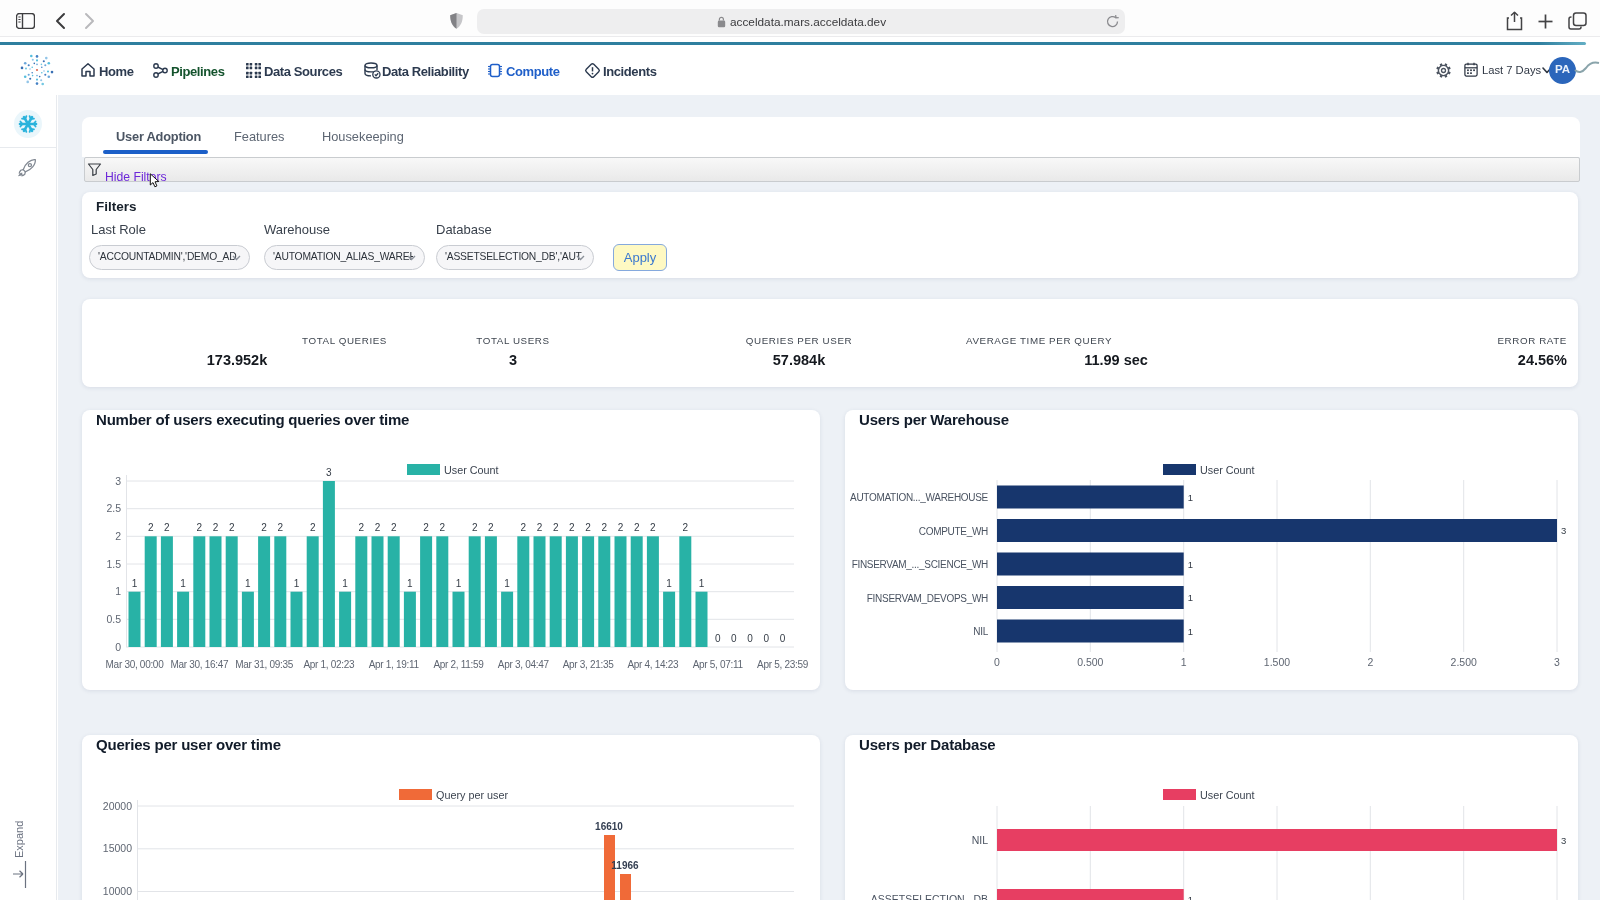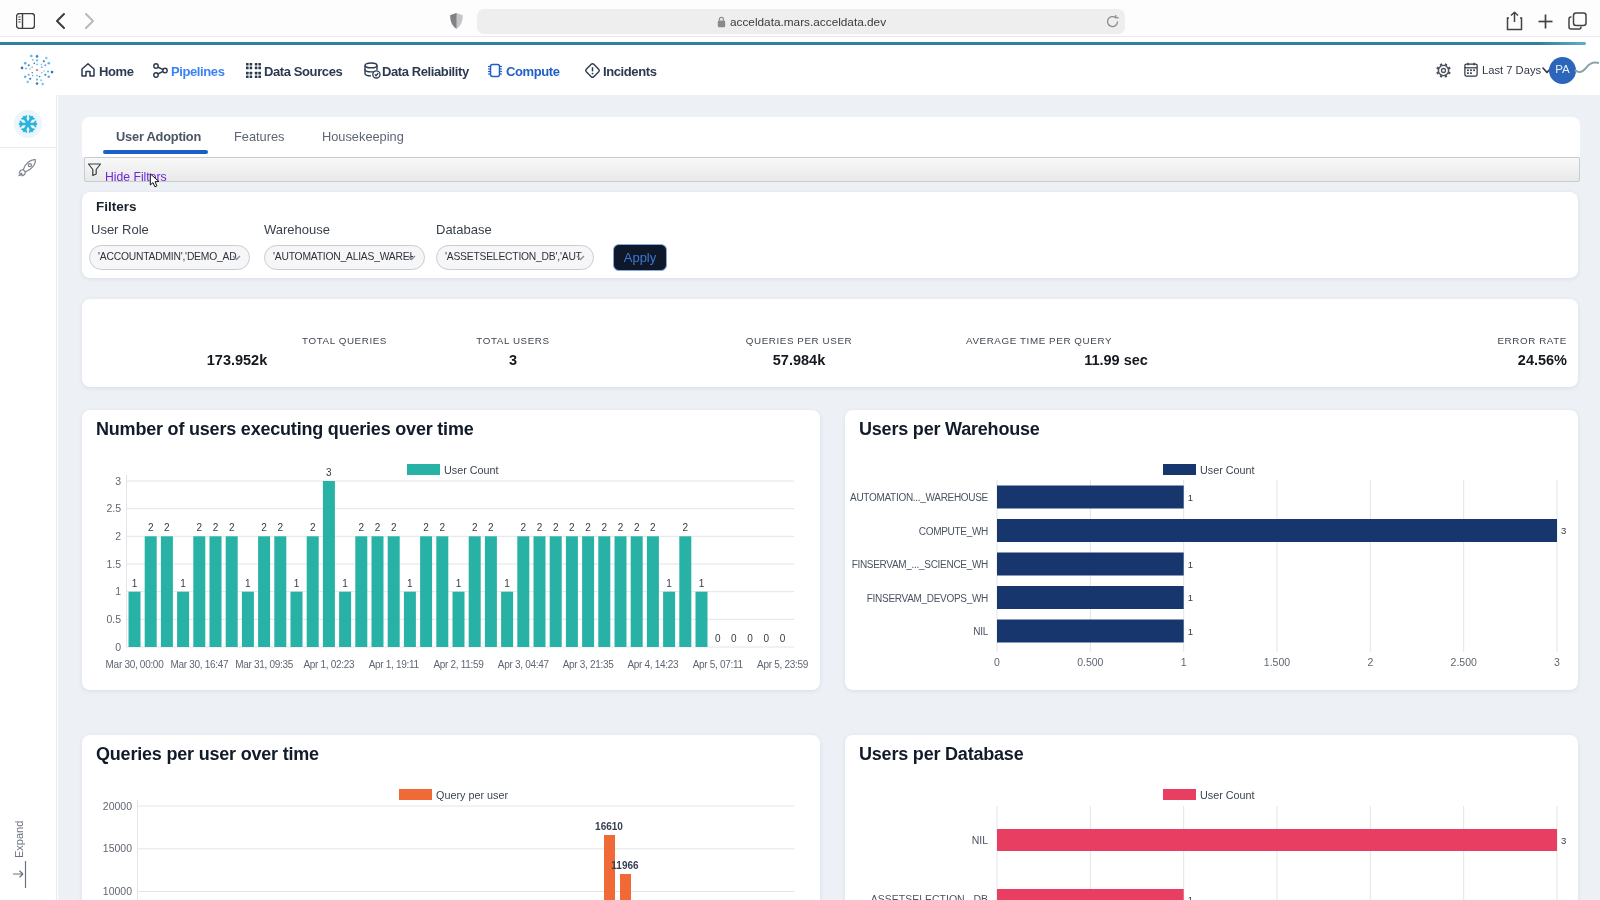--- a/index.html
+++ b/index.html
@@ -1,19 +1,19 @@
 <!DOCTYPE html>
 <html><head><meta charset="utf-8">
 <style>
 *{margin:0;padding:0;box-sizing:border-box}
 html,body{width:1600px;height:900px;overflow:hidden;background:#fff;
  font-family:"Liberation Sans",sans-serif;-webkit-font-smoothing:antialiased}
 .abs{position:absolute}
 .card{position:absolute;background:#fff;border-radius:8px;box-shadow:0 1px 4px rgba(30,45,90,.10)}
-.ctitle{position:absolute;left:14px;top:9px;font-size:18px;font-weight:bold;color:#111b29;letter-spacing:-0.2px}
+.ctitle{position:absolute;left:14px;top:1px;font-size:15px;font-weight:bold;color:#111b29;letter-spacing:-0.2px}
 svg text{font-family:"Liberation Sans",sans-serif}
 </style></head>
 <body>
 <div class="abs" style="left:0;top:0;width:1600px;height:788px">
 
 <div class="abs" style="left:0;top:0;width:1600px;height:37px;background:#fdfdfd;border-bottom:1px solid #ebebed"></div>
 <svg class="abs" style="left:16px;top:13px" width="19" height="16" viewBox="0 0 19 16">
       <rect x="0.5" y="0.5" width="18" height="15" rx="3" fill="none" stroke="#3e3e40" stroke-width="1.4"></rect>
       <line x1="6.5" y1="1" x2="6.5" y2="15" stroke="#3e3e40" stroke-width="1.4"></line>
       <line x1="2.4" y1="4" x2="4.6" y2="4" stroke="#3e3e40" stroke-width="1"></line>
@@ -98,21 +98,21 @@
 <div class="abs" style="left:80px;top:62px;width:18px;height:18px"><svg width="16" height="16" viewBox="0 0 16 16">
         <path d="M2 7 L8 1.8 L14 7 V14 H10 V9.5 H6 V14 H2 Z" fill="none" stroke="#2c3a4f" stroke-width="1.5" stroke-linejoin="round"></path>
       </svg></div>
     <div class="abs" style="left:99px;top:64px;font-size:13px;font-weight:bold;letter-spacing:-0.4px;color:#2c3a4f">Home</div>
     <div class="abs" style="left:152px;top:62px;width:18px;height:18px"><svg width="17" height="17" viewBox="0 0 17 17">
         <circle cx="4" cy="4" r="2.2" fill="none" stroke="#2c3a4f" stroke-width="1.4"></circle>
         <circle cx="4" cy="13" r="2.2" fill="none" stroke="#2c3a4f" stroke-width="1.4"></circle>
         <circle cx="13" cy="8.5" r="2.2" fill="none" stroke="#2c3a4f" stroke-width="1.4"></circle>
         <path d="M5.8 5 L11 7.6 M5.8 12 L11 9.4" stroke="#2c3a4f" stroke-width="1.4" fill="none"></path>
       </svg></div>
-    <div class="abs" style="left:171px;top:64px;font-size:13px;font-weight:bold;letter-spacing:-0.4px;color:#3b82f6">Pipelines</div>
+    <div class="abs" style="left:171px;top:64px;font-size:13px;font-weight:bold;letter-spacing:-0.4px;color:#14532d">Pipelines</div>
     <div class="abs" style="left:245px;top:62px;width:18px;height:18px"><svg width="17" height="17" viewBox="0 0 17 17">
         <g fill="#2c3a4f">
           <rect x="1" y="1" width="2.6" height="2.6" rx="0.5"></rect>
           <rect x="4.6" y="1" width="2.6" height="2.6" rx="0.5"></rect>
           <rect x="1" y="4.6" width="2.6" height="2.6" rx="0.5"></rect>
           <rect x="4.6" y="4.6" width="2.6" height="2.6" rx="0.5"></rect>
           <rect x="9.8" y="1" width="2.6" height="2.6" rx="0.5"></rect>
           <rect x="13.4" y="1" width="2.6" height="2.6" rx="0.5"></rect>
           <rect x="9.8" y="4.6" width="2.6" height="2.6" rx="0.5"></rect>
           <rect x="13.4" y="4.6" width="2.6" height="2.6" rx="0.5"></rect>
@@ -178,21 +178,21 @@
         <rect x="9.2" y="7.4" width="1.7" height="1.7"></rect>
         <rect x="3.1" y="10.3" width="1.7" height="1.7"></rect>
         <rect x="6.15" y="10.3" width="1.7" height="1.7"></rect>
       </g>
     </svg>
 <div class="abs" style="left:1482px;top:64px;font-size:11.2px;color:#2f3744">Last 7 Days</div>
 <svg class="abs" style="left:1542px;top:67px" width="10" height="7" viewBox="0 0 10 7">
       <polyline points="1,1 5,5.5 9,1" fill="none" stroke="#2f3744" stroke-width="1.6" stroke-linecap="round" stroke-linejoin="round"></polyline>
     </svg>
 <div class="abs" style="left:1549px;top:57px;width:27px;height:27px;border-radius:50%;background:#2b66bb"></div>
-<div class="abs" style="left:1549px;top:63px;width:27px;text-align:center;font-size:11.5px;font-weight:normal;color:#e8f0fb">PA</div>
+<div class="abs" style="left:1549px;top:63px;width:27px;text-align:center;font-size:11.5px;font-weight:bold;color:#e8f0fb">PA</div>
 <svg class="abs" style="left:1574px;top:55px" width="26" height="22" viewBox="0 0 26 22">
       <path d="M1 15 Q6 20 12 13 Q17 6 25 8" fill="none" stroke="#8aa4ab" stroke-width="2"></path>
     </svg>
 
 <div class="abs" style="left:0;top:95px;width:57px;height:805px;background:#fff;border-right:1px solid #e7eaee"></div>
 <div class="abs" style="left:14px;top:110px;width:28px;height:28px;border-radius:50%;background:#eaf6fb;display:flex;align-items:center;justify-content:center">
       <svg width="20" height="20" viewBox="0 0 20 20">
         <line x1="10" y1="10" x2="18.00" y2="10.00" stroke="#2bb3dc" stroke-width="2.6" stroke-linecap="round"></line>
         <line x1="15.60" y1="10.00" x2="17.59" y2="7.49" stroke="#2bb3dc" stroke-width="1.8" stroke-linecap="round"></line>
         <line x1="15.60" y1="10.00" x2="17.59" y2="12.51" stroke="#2bb3dc" stroke-width="1.8" stroke-linecap="round"></line>
@@ -239,39 +239,39 @@
 <svg class="abs" style="left:87px;top:162px" width="15" height="15" viewBox="0 0 15 15">
       <path d="M1.5 2 H13.5 L9.2 7.5 V12 L5.8 13.5 V7.5 Z" fill="none" stroke="#3a3f45" stroke-width="1.2" stroke-linejoin="round"></path>
     </svg>
 <div class="abs" style="left:105px;top:170px;font-size:12.2px;color:#6d28d9">Hide Filters</div>
 <svg class="abs" style="left:149px;top:173px" width="12" height="16" viewBox="0 0 12 16">
       <path d="M1.3 0.8 L1.3 12 L4 9.6 L5.9 13.8 L7.9 12.9 L6 8.8 L9.8 8.5 Z" fill="#fff" stroke="#111" stroke-width="1"></path>
     </svg>
 
 <div class="card" style="left:82px;top:192px;width:1496px;height:86px"></div>
 <div class="abs" style="left:96px;top:199px;font-size:13.5px;font-weight:bold;color:#17202b">Filters</div>
-<div class="abs" style="left:91px;top:222px;font-size:13px;color:#39414c">User Role</div>
+<div class="abs" style="left:91px;top:222px;font-size:13px;color:#39414c">Last Role</div>
 <div class="abs" style="left:264px;top:222px;font-size:13px;color:#39414c">Warehouse</div>
 <div class="abs" style="left:436px;top:222px;font-size:13px;color:#39414c">Database</div>
 <div class="abs" style="left:89px;top:245px;width:161px;height:25px;background:#f6f6f8;border:1px solid #c9ccd2;border-radius:13px"></div>
     <div class="abs" style="left:98px;top:251px;width:140px;font-size:10.3px;letter-spacing:-0.2px;color:#2d333b;white-space:nowrap;overflow:hidden">'ACCOUNTADMIN','DEMO_AD</div>
     <svg class="abs" style="left:232px;top:255px" width="9" height="6" viewBox="0 0 9 6">
       <polyline points="1,1 4.5,4.5 8,1" fill="none" stroke="#8a9099" stroke-width="1.4"></polyline>
     </svg>
     <div class="abs" style="left:264px;top:245px;width:161px;height:25px;background:#f6f6f8;border:1px solid #c9ccd2;border-radius:13px"></div>
     <div class="abs" style="left:273px;top:251px;width:140px;font-size:10.3px;letter-spacing:-0.2px;color:#2d333b;white-space:nowrap;overflow:hidden">'AUTOMATION_ALIAS_WAREH</div>
     <svg class="abs" style="left:407px;top:255px" width="9" height="6" viewBox="0 0 9 6">
       <polyline points="1,1 4.5,4.5 8,1" fill="none" stroke="#8a9099" stroke-width="1.4"></polyline>
     </svg>
     <div class="abs" style="left:436px;top:245px;width:158px;height:25px;background:#f6f6f8;border:1px solid #c9ccd2;border-radius:13px"></div>
     <div class="abs" style="left:445px;top:251px;width:137px;font-size:10.3px;letter-spacing:-0.2px;color:#2d333b;white-space:nowrap;overflow:hidden">'ASSETSELECTION_DB','AUTO</div>
     <svg class="abs" style="left:576px;top:255px" width="9" height="6" viewBox="0 0 9 6">
       <polyline points="1,1 4.5,4.5 8,1" fill="none" stroke="#8a9099" stroke-width="1.4"></polyline>
     </svg>
-<div class="abs" style="left:613px;top:244px;width:54px;height:27px;background:#0f172a;border:1px solid #85a9dd;border-radius:6px;display:flex;align-items:center;justify-content:center;font-size:13px;color:#3b79cf">Apply</div>
+<div class="abs" style="left:613px;top:244px;width:54px;height:27px;background:#fef9c3;border:1px solid #85a9dd;border-radius:6px;display:flex;align-items:center;justify-content:center;font-size:13px;color:#3b79cf">Apply</div>
 <div class="card" style="left:82px;top:299px;width:1496px;height:88px"></div>
     <div class="abs" style="left:87px;top:335px;width:300px;text-align:right;font-size:9.8px;letter-spacing:0.6px;color:#3f4650">TOTAL QUERIES</div>
     <div class="abs" style="left:87px;top:352px;width:300px;text-align:center;font-size:14.5px;font-weight:bold;color:#15191f">173.952k</div>
     <div class="abs" style="left:363px;top:335px;width:300px;text-align:center;font-size:9.8px;letter-spacing:0.6px;color:#3f4650">TOTAL USERS</div>
     <div class="abs" style="left:363px;top:352px;width:300px;text-align:center;font-size:14.5px;font-weight:bold;color:#15191f">3</div>
     <div class="abs" style="left:649px;top:335px;width:300px;text-align:center;font-size:9.8px;letter-spacing:0.6px;color:#3f4650">QUERIES PER USER</div>
     <div class="abs" style="left:649px;top:352px;width:300px;text-align:center;font-size:14.5px;font-weight:bold;color:#15191f">57.984k</div>
     <div class="abs" style="left:966px;top:335px;width:300px;text-align:left;font-size:9.8px;letter-spacing:0.6px;color:#3f4650">AVERAGE TIME PER QUERY</div>
     <div class="abs" style="left:966px;top:352px;width:300px;text-align:center;font-size:14.5px;font-weight:bold;color:#15191f">11.99 sec</div>
     <div class="abs" style="left:1267px;top:335px;width:300px;text-align:right;font-size:9.8px;letter-spacing:0.6px;color:#3f4650">ERROR RATE</div>

